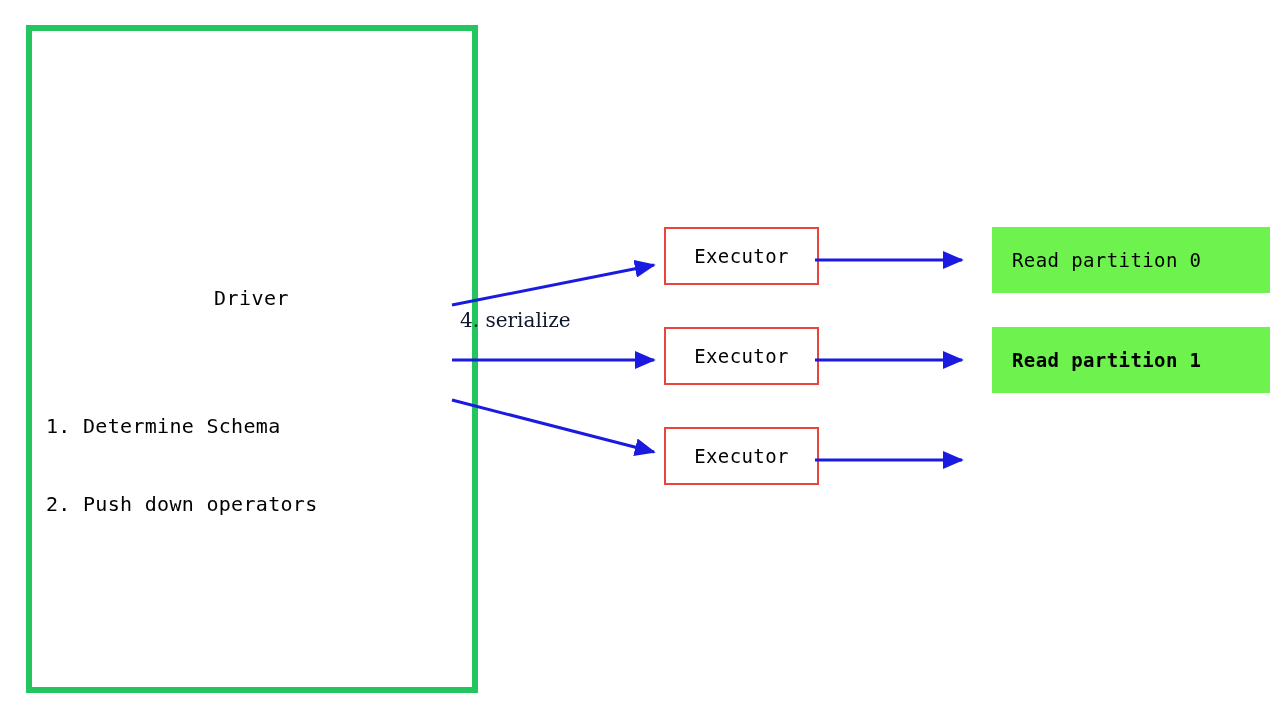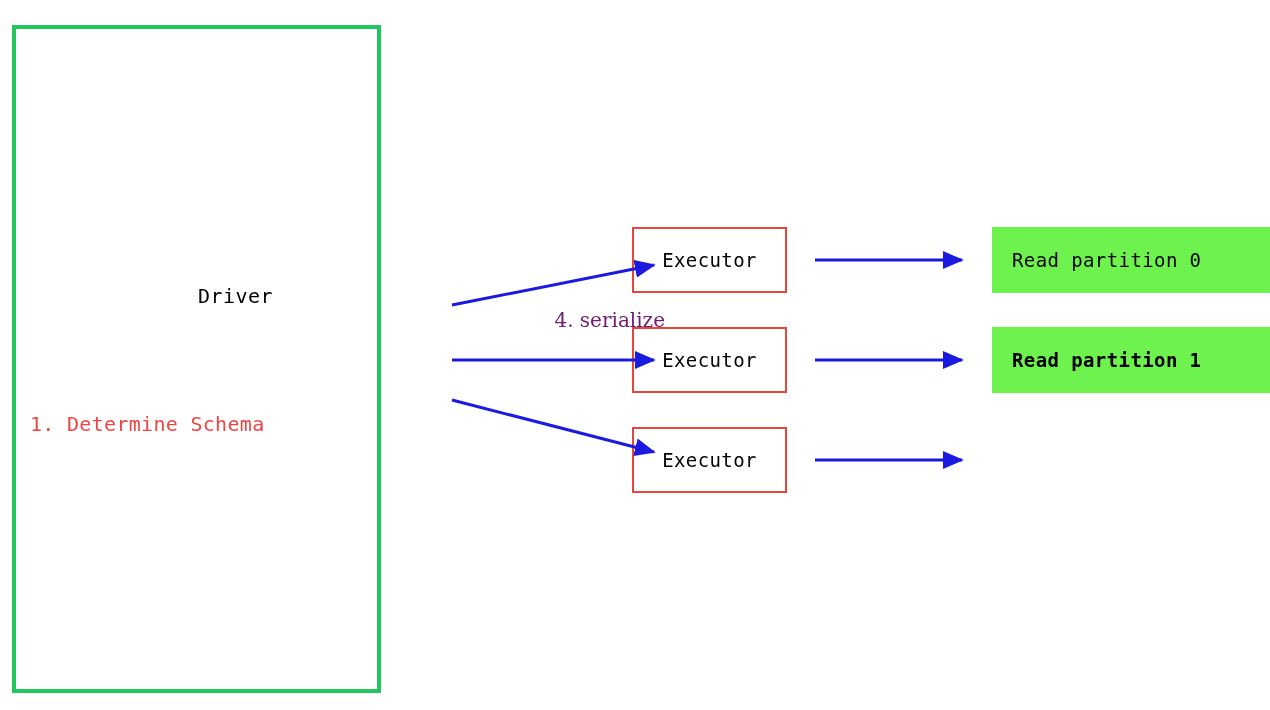--- a/index.html
+++ b/index.html
@@ -12,26 +12,26 @@
     width: 1270px;
     height: 710px;
     background: #ffffff;
     overflow: hidden;
     font-family: "Liberation Sans", sans-serif;
   }
 
   
   #driver-box {
     position: absolute;
-    left: 12px;
+    left: 26px;
     top: 25px;
-    width: 369px;
+    width: 452px;
     height: 668px;
     box-sizing: border-box;
-    border: 4px solid #22c55e;
+    border: 6px solid #22c55e;
     background: #ffffff;
   }
   #driver-title {
     position: absolute;
     left: 0;
     top: 255px;
     width: 439px;
     text-align: center;
     font-family: "DejaVu Sans Mono", "Liberation Mono", monospace;
     font-size: 20px;
@@ -41,31 +41,31 @@
   }
   #driver-steps {
     position: absolute;
     left: 14px;
     top: 330px;
     width: 420px;
     font-family: "DejaVu Sans Mono", "Liberation Mono", monospace;
     font-size: 20px;
     line-height: 26px;
     letter-spacing: 0.3px;
-    color: #ef4444;
+    color: #000000;
     white-space: pre;
   }
   #driver-steps .step { display: block; }
 
   
   .executor-box {
     position: absolute;
-    left: 632px;
+    left: 664px;
     width: 155px;
-    height: 66px;
+    height: 58px;
     box-sizing: border-box;
     border: 2px solid #e8453c;
     background: #ffffff;
     display: flex;
     align-items: center;
     justify-content: center;
   }
   .executor-label {
     font-family: "DejaVu Sans Mono", "Liberation Mono", monospace;
     font-size: 19px;
@@ -106,25 +106,25 @@
     left: 0;
     top: 0;
     width: 1270px;
     height: 710px;
     pointer-events: none;
   }
 
   
   .arrow-label {
     position: absolute;
-    text-align: right;
+    text-align: left;
     font-family: "DejaVu Serif", "Liberation Serif", serif;
     font-size: 20px;
     line-height: 25px;
-    color: #701a75;
+    color: #0f172a;
   }
   #label-serialize {
     left: 460px;
     top: 308px;
     width: 205px;
   }
   #label-create-reader {
     left: 822px;
     top: 305px;
     width: 143px;
@@ -133,20 +133,21 @@
 </style>
 </head>
 <body>
 
 <div id="stage">
 
   <div id="driver-box">
     <div id="driver-title">Driver</div>
     <div id="driver-steps">
       <span class="step">1. Determine Schema</span>
+      <span class="step">2. Push down operators</span>
     </div>
   </div>
 
   <div class="executor-box" id="executor-0">
     <span class="executor-label">Executor</span>
   </div>
   <div class="executor-box" id="executor-1">
     <span class="executor-label">Executor</span>
   </div>
   <div class="executor-box" id="executor-2">

